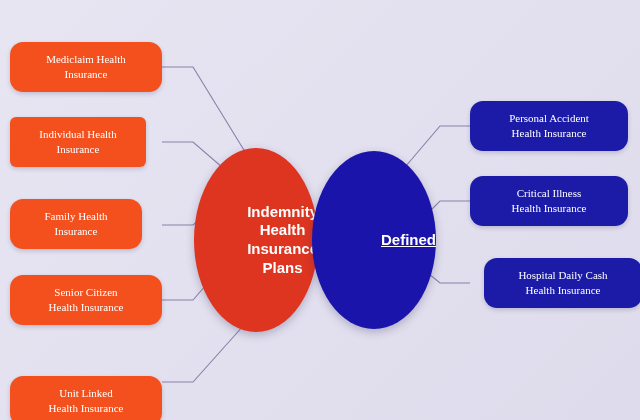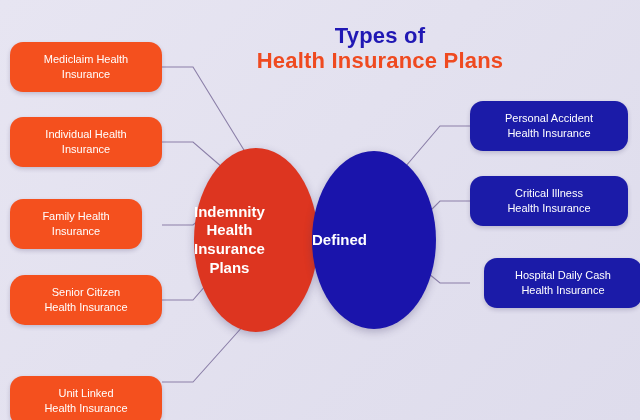--- a/index.html
+++ b/index.html
@@ -68,28 +68,29 @@
     box-shadow: 0 2px 4px rgba(60, 50, 100, 0.22);
   }
   .leaf-orange {
     background: #f4501e;
   }
   .leaf-blue {
     background: #1b1ba8;
   }
   .leaf span {
     display: block;
+    font-family: Liberation Serif, serif;
   }
 
   
   .hub {
     position: absolute;
     display: flex;
     align-items: center;
-    justify-content: flex-start;
+    justify-content: flex-end;
     text-align: center;
     border-radius: 50%;
     color: #ffffff;
     font-weight: bold;
     line-height: 1.25;
     box-shadow: 0 3px 8px rgba(60, 50, 100, 0.3);
   }
   .hub-orange {
     left: 194px;
     top: 148px;
@@ -100,20 +101,21 @@
     z-index: 2;
   }
   .hub-blue {
     left: 312px;
     top: 151px;
     width: 124px;
     height: 178px;
     background: #1a14ab;
     font-size: 15px;
     z-index: 3;
+    text-decoration: underline;
   }
   .hub span {
     display: block;
   }
 </style>
 </head>
 <body>
 
 <div id="canvas">
 
@@ -125,47 +127,43 @@
       <path d="M162,225 L193,225 L215,207"></path>
       <path d="M162,300 L193,300 L213,277"></path>
       <path d="M162,382 L193,382 L244,325"></path>
 
       <path d="M470,126 L440,126 L394,180"></path>
       <path d="M470,201 L440,201 L415,226"></path>
       <path d="M470,283 L440,283 L407,256"></path>
     </g>
   </svg>
 
-  <div class="title-block">
-    <span class="title-line1">Types of</span>
-    <span class="title-line2">Health Insurance Plans</span>
-  </div>
 
   <div class="leaf leaf-orange" style="left:10px; top:42px; width:152px; height:50px;">
     <div>
       <span>Mediclaim Health</span>
       <span>Insurance</span>
     </div>
   </div>
 
-  <div class="leaf leaf-orange" style="left:10px; top:117px; width:152px; height:50px;">
+  <div class="leaf leaf-orange" style="left:10px; top:117px; width:136px; height:50px;border-radius:6px;">
     <div>
       <span>Individual Health</span>
       <span>Insurance</span>
     </div>
   </div>
 
   <div class="leaf leaf-orange" style="left:10px; top:199px; width:132px; height:50px;">
     <div>
       <span>Family Health</span>
       <span>Insurance</span>
     </div>
   </div>
 
-  <div class="leaf leaf-orange" style="left:10px; top:275px; width:152px; height:50px;border-radius:15px;">
+  <div class="leaf leaf-orange" style="left:10px; top:275px; width:152px; height:50px;">
     <div>
       <span>Senior Citizen</span>
       <span>Health Insurance</span>
     </div>
   </div>
 
   <div class="leaf leaf-orange" style="left:10px; top:376px; width:152px; height:50px;">
     <div>
       <span>Unit Linked</span>
       <span>Health Insurance</span>

